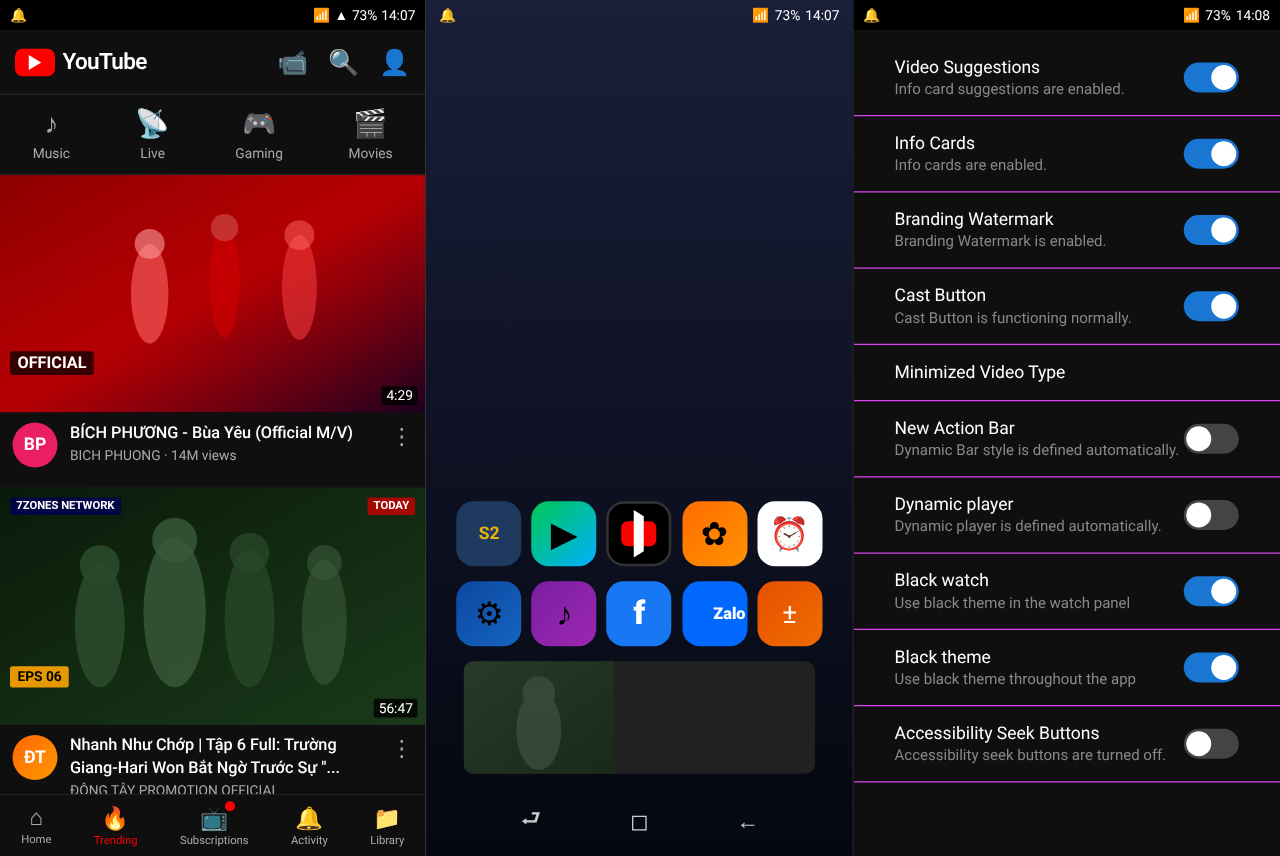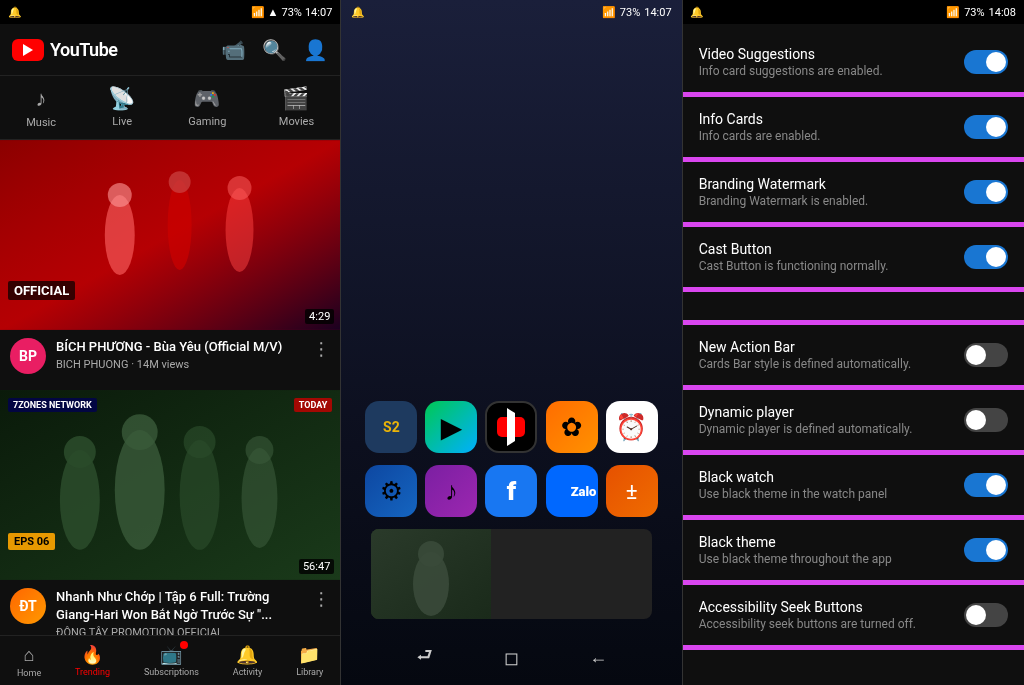--- a/index.html
+++ b/index.html
@@ -304,22 +304,22 @@
     }
     .settings-list {
       flex: 1;
       overflow-y: auto;
       padding: 8px 0;
     }
     .settings-item {
       display: flex;
       align-items: center;
       justify-content: space-between;
-      padding: 14px 16px;
-      border-bottom: 5px solid #d946ef;
+      padding: 14px 33px;
+      border-bottom: 1px solid #d946ef;
       cursor: pointer;
     }
     .settings-item-left { flex: 1; }
     .settings-item-title { color: #fff; font-size: 14px; font-weight: 400; }
     .settings-item-sub { color: #888; font-size: 12px; margin-top: 2px; }
     .toggle {
       width: 44px; height: 24px;
       border-radius: 12px;
       background: #1565c0;
       position: relative;
@@ -620,27 +620,28 @@
     <div class="settings-item">
       <div class="settings-item-left">
         <div class="settings-item-title">Cast Button</div>
         <div class="settings-item-sub">Cast Button is functioning normally.</div>
       </div>
       <div class="toggle blue"></div>
     </div>
 
     <div class="settings-item">
       <div class="settings-item-left">
+        <div class="settings-item-title">Minimized Video Type</div>
       </div>
     </div>
 
     <div class="settings-item">
       <div class="settings-item-left">
         <div class="settings-item-title">New Action Bar</div>
-        <div class="settings-item-sub">Cards Bar style is defined automatically.</div>
+        <div class="settings-item-sub">Dynamic Bar style is defined automatically.</div>
       </div>
       <div class="toggle off"></div>
     </div>
 
     <div class="settings-item">
       <div class="settings-item-left">
         <div class="settings-item-title">Dynamic player</div>
         <div class="settings-item-sub">Dynamic player is defined automatically.</div>
       </div>
       <div class="toggle off"></div>

